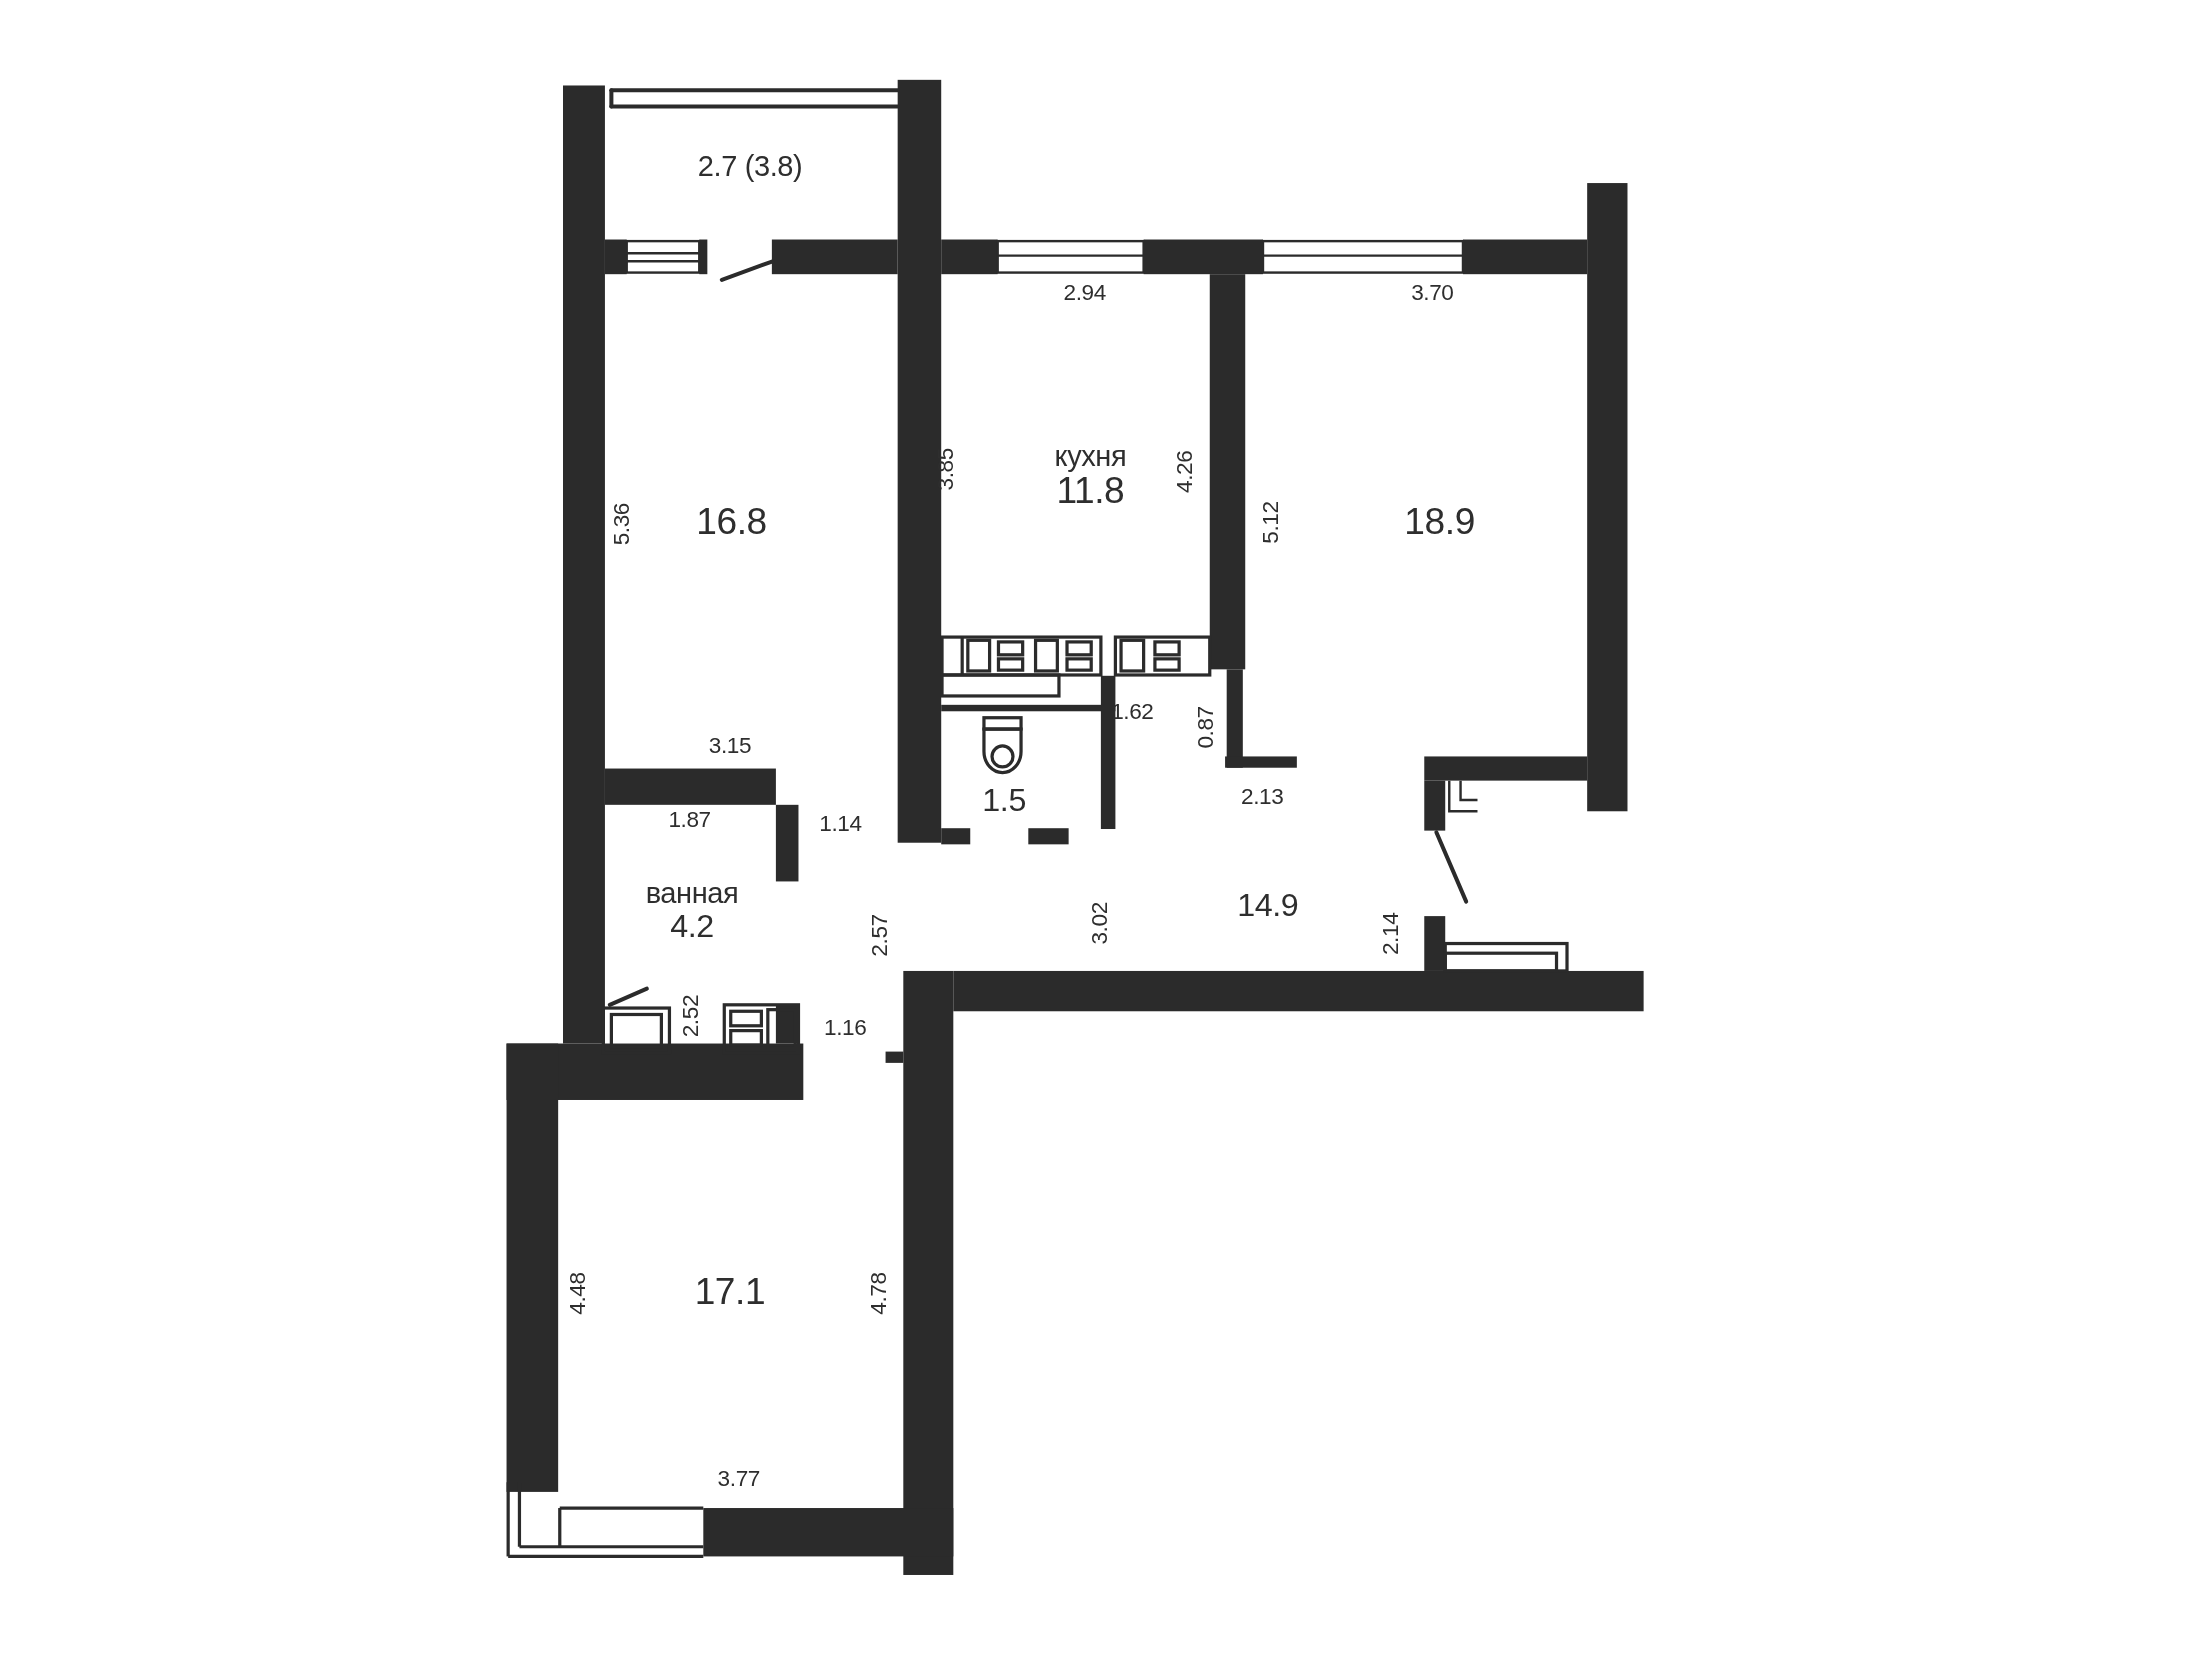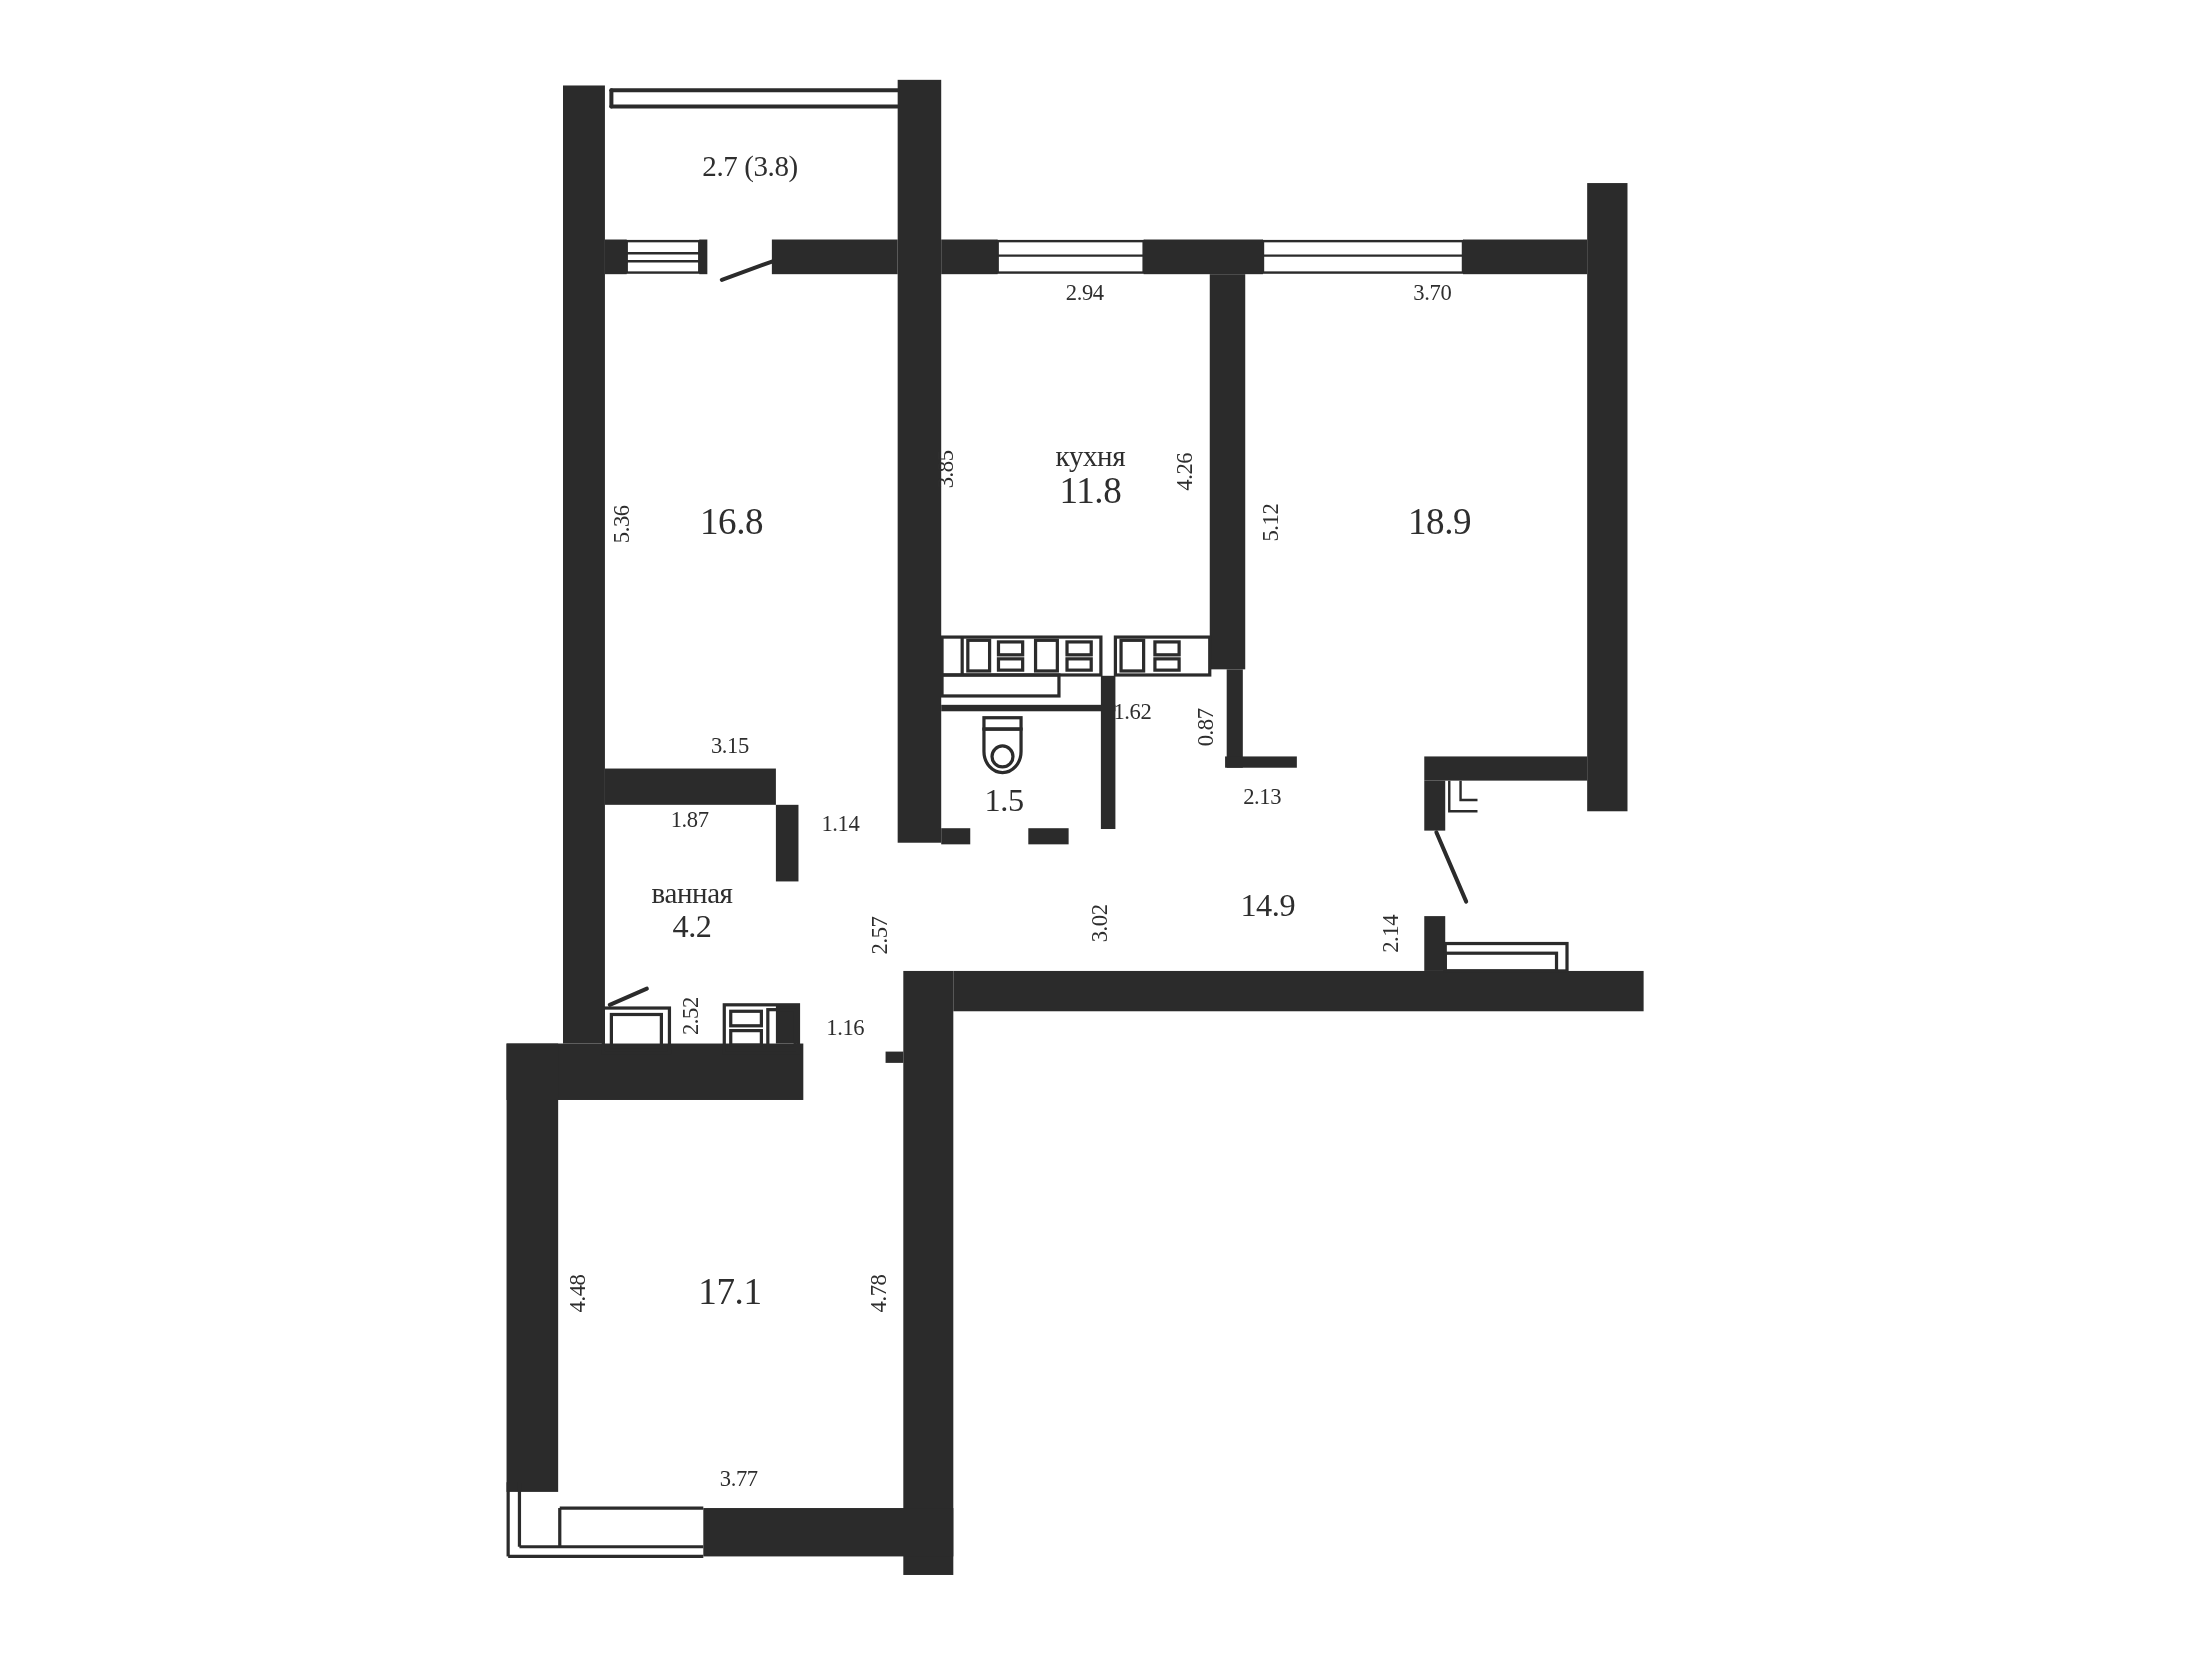--- a/index.html
+++ b/index.html
@@ -5,21 +5,21 @@
   :root{
     --wall:#2b2b2b;
     --bg:#ffffff;
     --ink:#2e2e2e;
   }
   html,body{margin:0;padding:0;background:var(--bg);}
   .canvas{
     position:relative;
     width:2205px;height:1632px;
     background:var(--bg);
-    font-family:Liberation Serif, serif;
+    font-family:Liberation Sans, sans-serif;
     overflow:hidden;
   }
   svg{position:absolute;inset:0;display:block;}
   .wall{fill:var(--wall);stroke:none;}
   .thin{fill:none;stroke:var(--wall);stroke-width:4;}
   .thin2{fill:none;stroke:var(--wall);stroke-width:3;}
   .swing{fill:none;stroke:var(--wall);stroke-width:5;stroke-linecap:round;}
   text{fill:var(--ink);letter-spacing:-0.5px;}
   .dim{font-size:28px;}
   .area{font-size:46px;}

